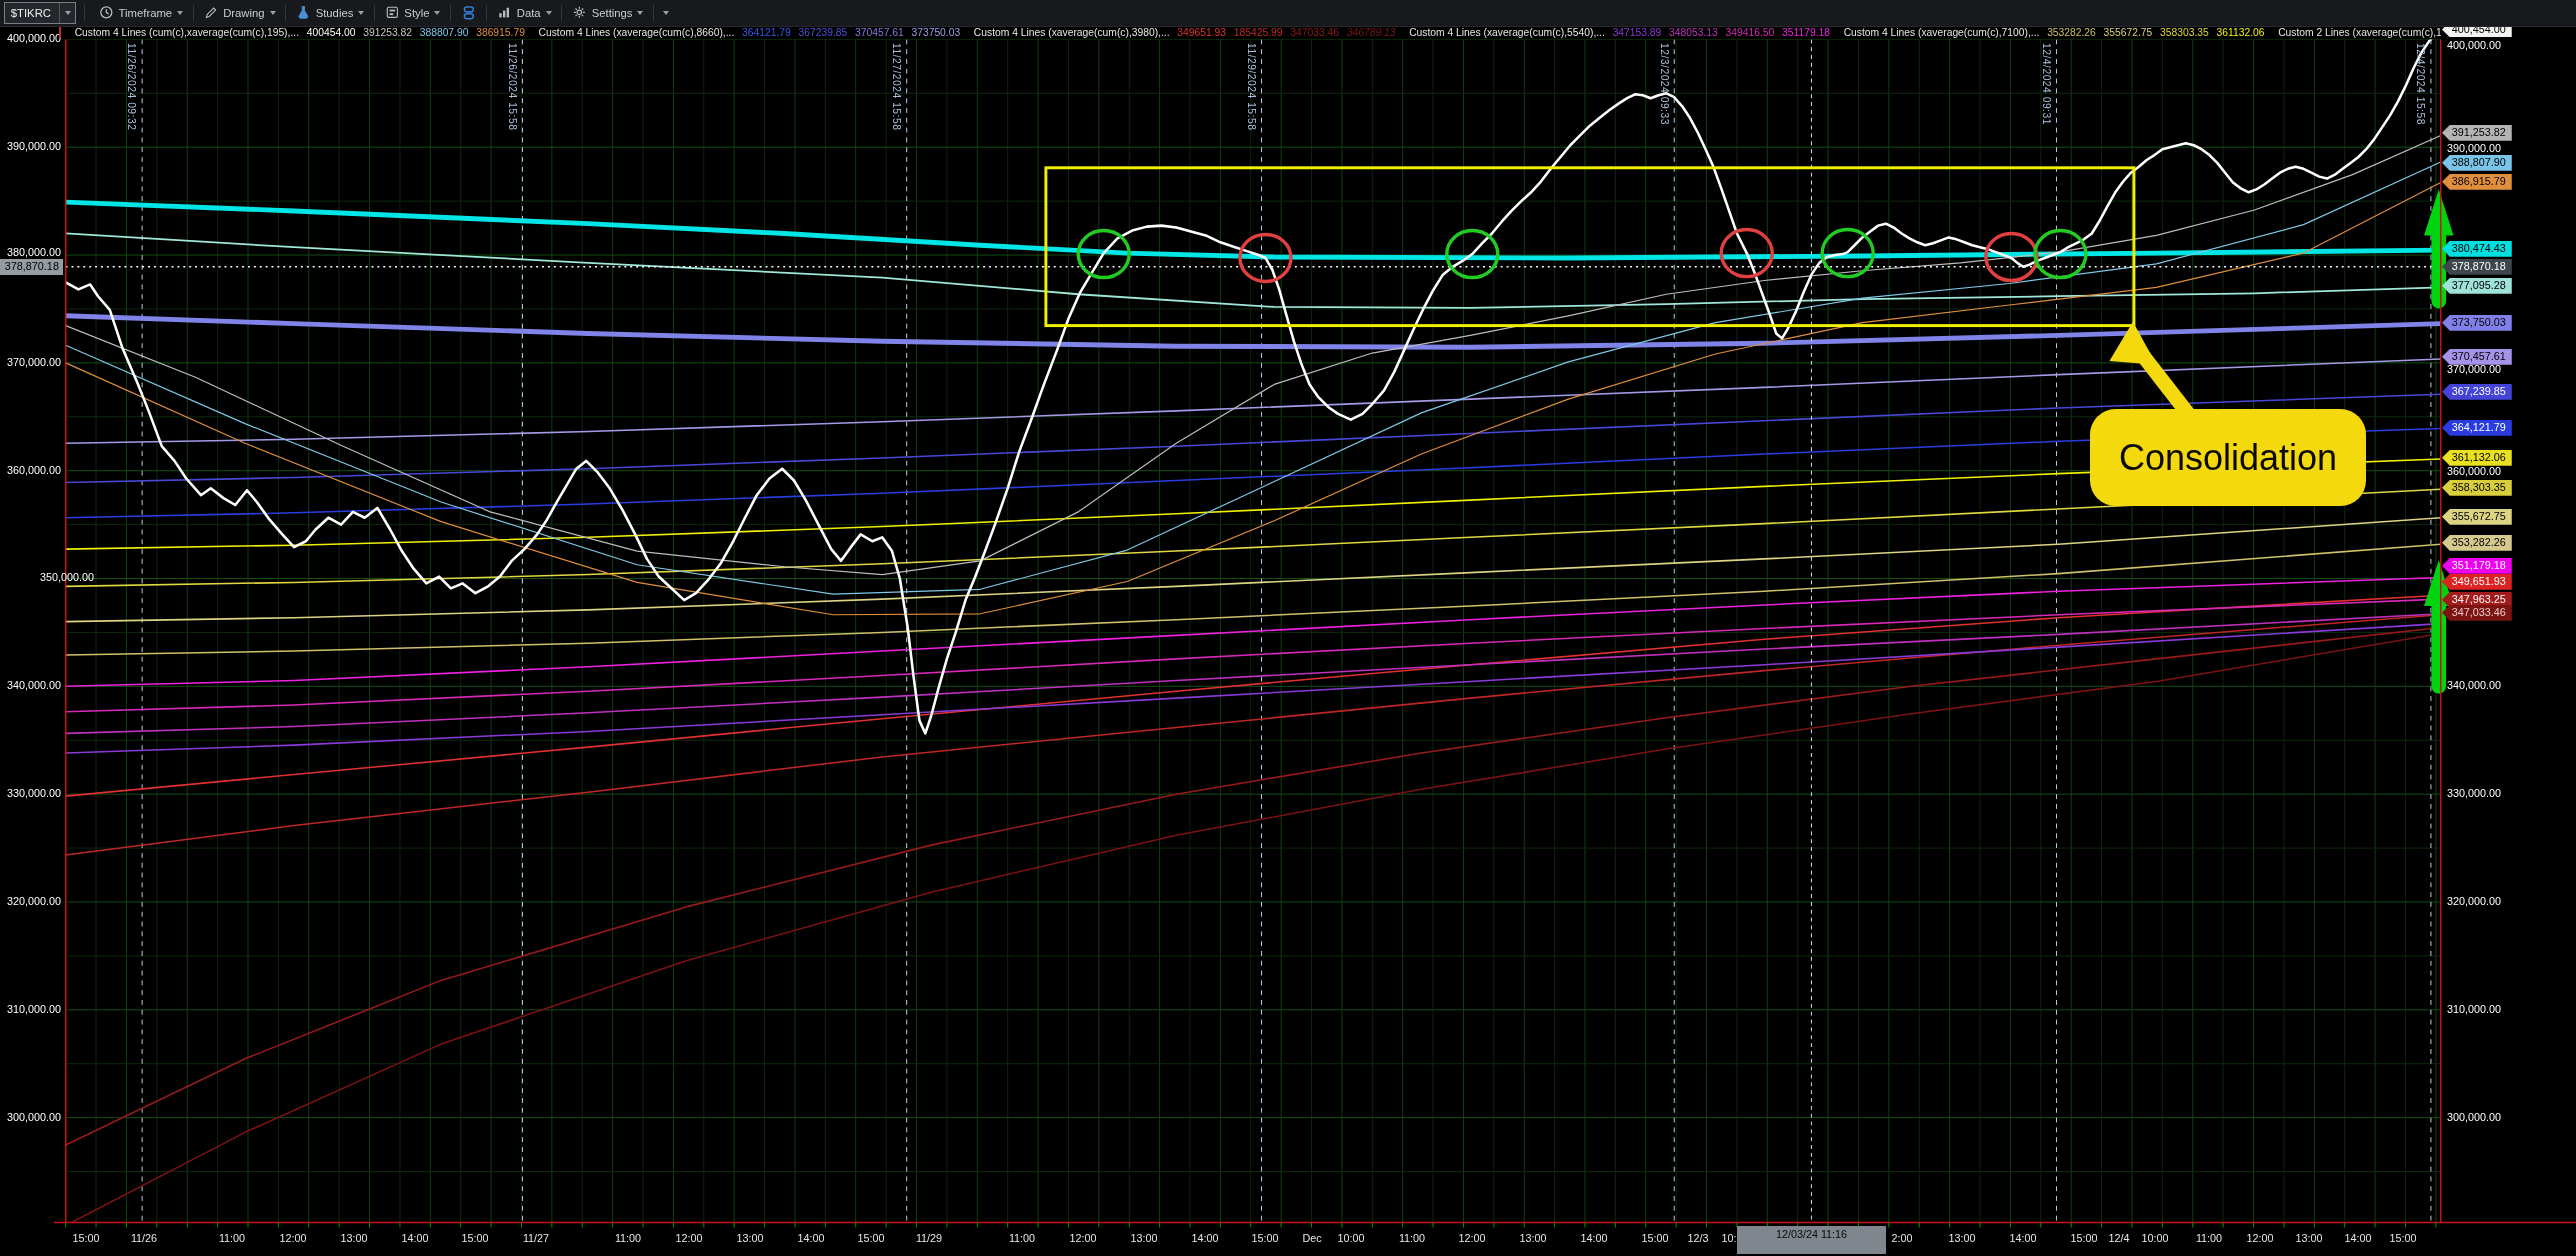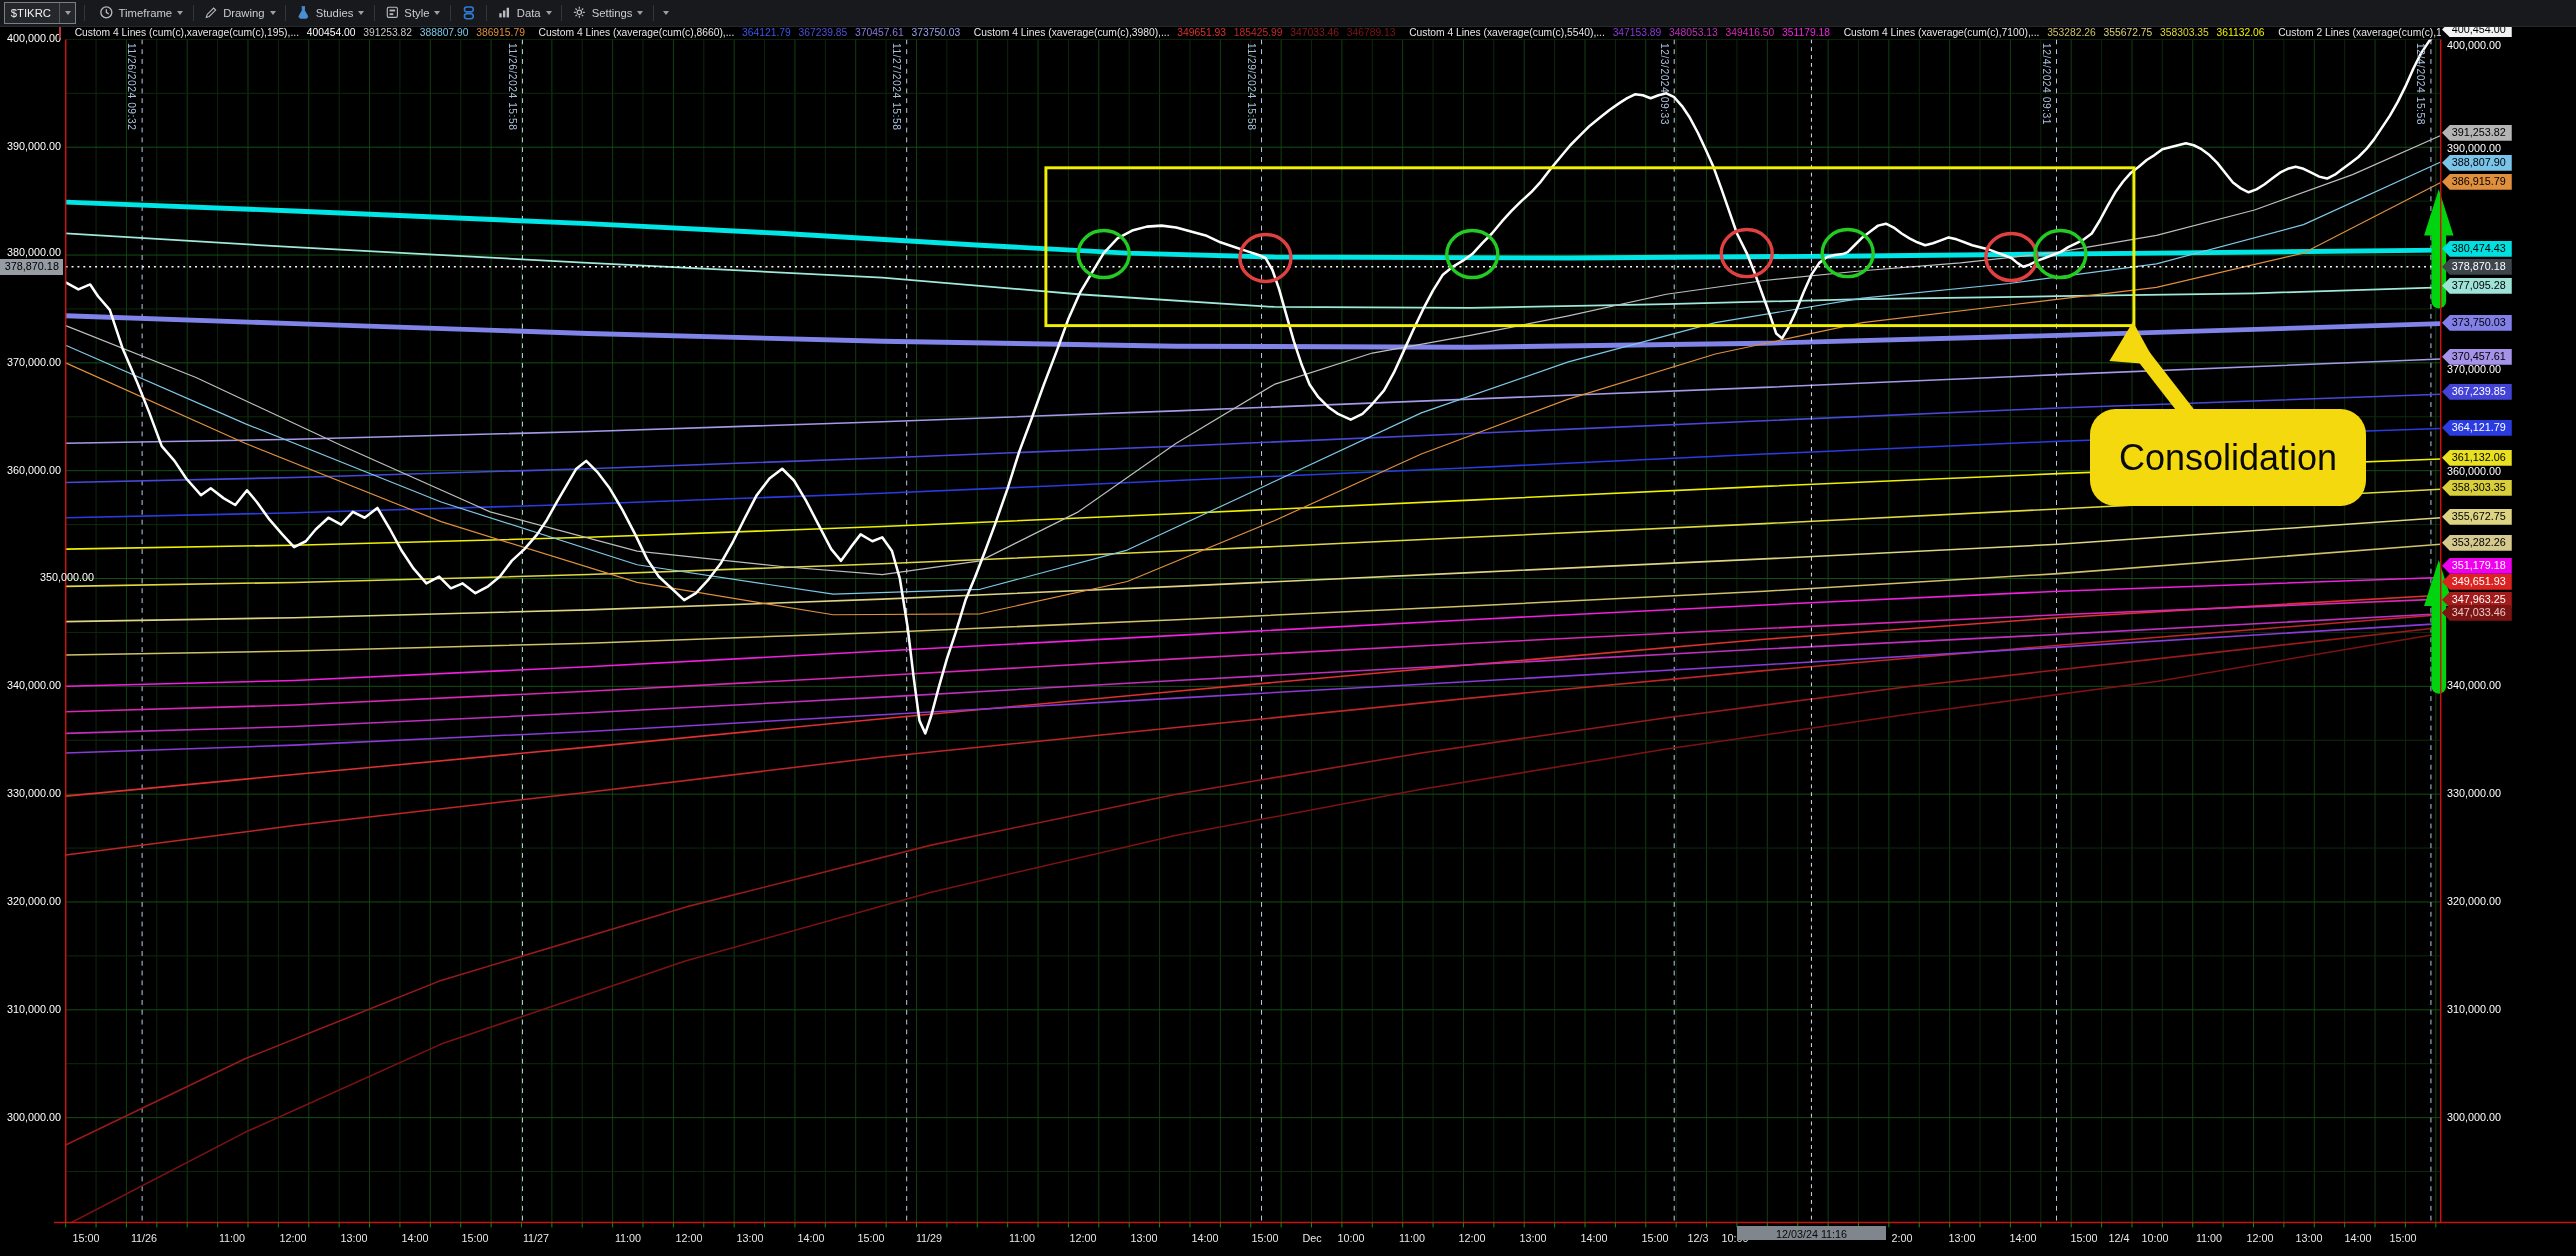--- a/index.html
+++ b/index.html
@@ -23,21 +23,21 @@
   #legend .gl{color:#e6e6e6;margin:0 3.9px 0 9.8px;}
   #legend .gv{margin:0 3.9px;}
   
   .laxis{position:absolute;left:0;width:61px;text-align:right;color:#fff;font-size:10.8px;z-index:20;}
   .raxis-plain{position:absolute;left:2447px;color:#fff;font-size:10.8px;z-index:18;}
   .badge{position:absolute;left:2442px;height:15.7px;line-height:15.7px;font-size:10.8px;padding:0 5.9px 0 9.8px;
          clip-path:polygon(0 50%,7.8px 0,100% 0,100% 100%,7.8px 100%);z-index:21;}
   .lbadge{position:absolute;left:0;width:55px;height:15.7px;line-height:15.7px;text-align:right;
           font-size:10.8px;padding:0 3.9px;background:#969ca3;color:#000;z-index:22;}
   .baxis{position:absolute;top:1232px;transform:translateX(-50%);color:#e8e8e8;font-size:10.8px;z-index:20;}
-  #cursor-time{position:absolute;top:1226px;height:14px;line-height:16.7px;background:#7f868e;color:#08090a;
+  #cursor-time{position:absolute;top:1226px;height:28px;line-height:16.7px;background:#7f868e;color:#08090a;
                font-size:10.8px;text-align:center;z-index:22;}
   .sess{position:absolute;top:43px;writing-mode:vertical-rl;color:#a9c1dd;font-size:10.3px;z-index:15;
         letter-spacing:0.5px;}
   
   #chart{position:absolute;left:0;top:0;z-index:10;}
   
   #callout{position:absolute;left:2090px;top:409px;width:276px;height:97px;background:#f5d90f;
            border-radius:25.5px;display:flex;align-items:center;justify-content:center;
            color:#0a0a0a;font-size:36px;z-index:25;}
 </style>
@@ -143,21 +143,21 @@
       <span class="gv" style="color: rgb(224, 143, 60);">386915.79</span>
       <span class="gl">Custom 4 Lines (xaverage(cum(c),8660),...</span>
       <span class="gv" style="color: rgb(58, 85, 232);">364121.79</span>
       <span class="gv" style="color: rgb(80, 80, 216);">367239.85</span>
       <span class="gv" style="color: rgb(136, 120, 224);">370457.61</span>
       <span class="gv" style="color: rgb(154, 160, 232);">373750.03</span>
       <span class="gl">Custom 4 Lines (xaverage(cum(c),3980),...</span>
       <span class="gv" style="color: rgb(224, 48, 48);">349651.93</span>
       <span class="gv" style="color: rgb(192, 40, 40);">185425.99</span>
       <span class="gv" style="color: rgb(138, 26, 26);">347033.46</span>
-      <span class="gv" style="color: rgb(122, 22, 22);">346789.13</span>
+      <span class="gv" style="color: rgb(122, 22, 22); font-style: italic;">346789.13</span>
       <span class="gl">Custom 4 Lines (xaverage(cum(c),5540),...</span>
       <span class="gv" style="color: rgb(138, 58, 216);">347153.89</span>
       <span class="gv" style="color: rgb(192, 48, 192);">348053.13</span>
       <span class="gv" style="color: rgb(216, 40, 184);">349416.50</span>
       <span class="gv" style="color: rgb(240, 32, 224);">351179.18</span>
       <span class="gl">Custom 4 Lines (xaverage(cum(c),7100),...</span>
       <span class="gv" style="color: rgb(207, 192, 106);">353282.26</span>
       <span class="gv" style="color: rgb(221, 210, 122);">355672.75</span>
       <span class="gv" style="color: rgb(224, 216, 48);">358303.35</span>
       <span class="gv" style="color: rgb(240, 240, 0);">361132.06</span>

